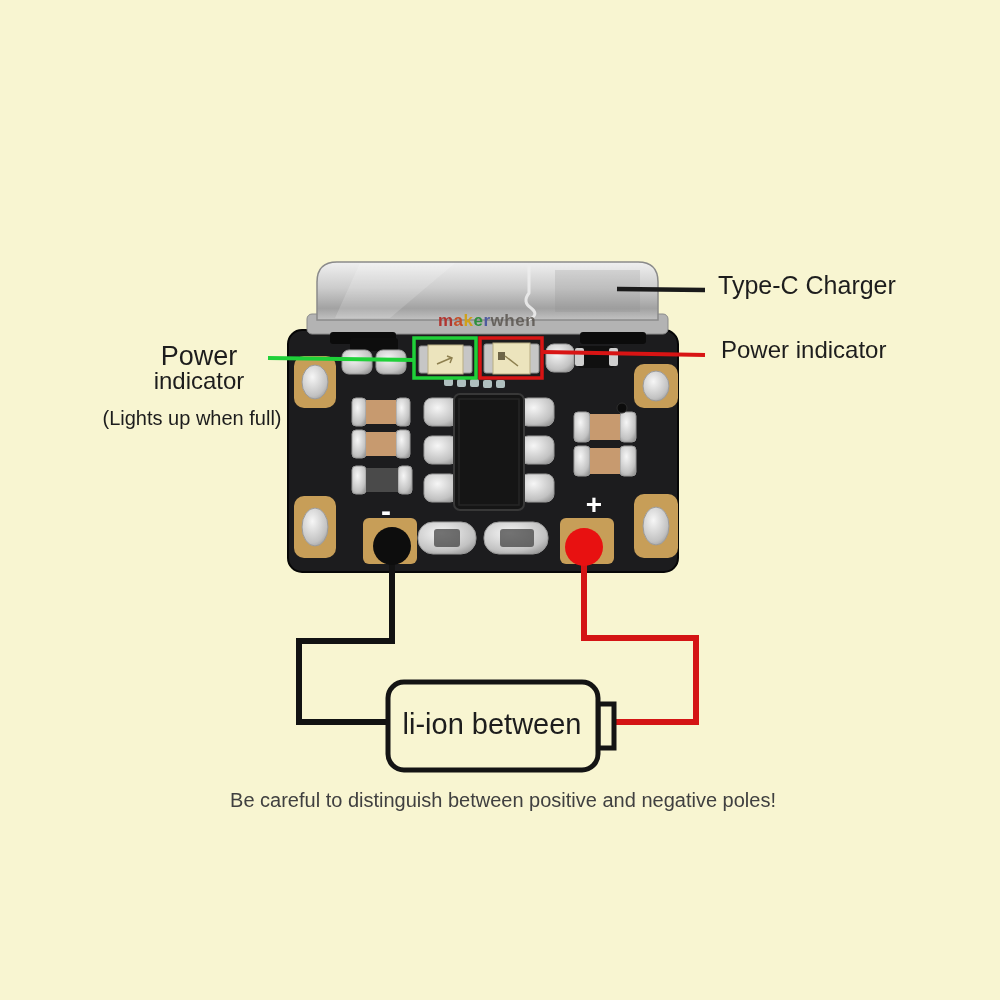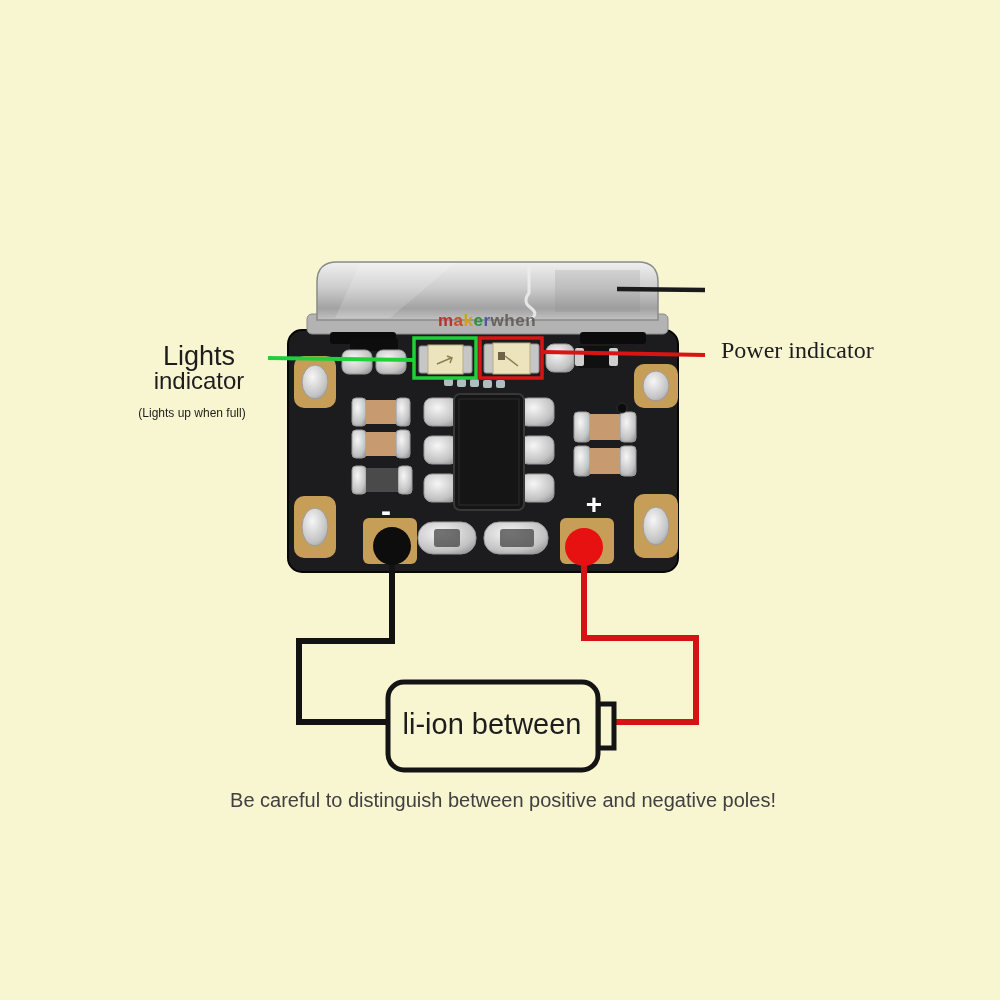--- a/index.html
+++ b/index.html
@@ -11,24 +11,24 @@
     overflow:hidden;
   }
   #gfx{position:absolute;left:0;top:0;}
   .lbl{
     position:absolute;
     color:#1d1d1d;
     white-space:nowrap;
     line-height:1.1;
   }
   .lbl-typec{left:718px;top:272px;font-size:25px;}
-  .lbl-power{left:721px;top:337px;font-size:24px;font-family:Liberation Serif, serif;}
+  .lbl-power{left:721px;top:337px;font-size:24px;}
   .lbl-charge1{left:199px;top:342px;font-size:27px;transform:translateX(-50%);}
   .lbl-charge2{left:199px;top:368px;font-size:24px;transform:translateX(-50%);}
-  .lbl-charge3{left:192px;top:407px;font-size:12px;transform:translateX(-50%);}
+  .lbl-charge3{left:192px;top:407px;font-size:20px;transform:translateX(-50%);}
   .lbl-battery{left:492px;top:709px;font-size:29px;transform:translateX(-50%);}
   .lbl-warning{
     left:503px;top:789px;font-size:20px;transform:translateX(-50%);
     color:#404040;
   }
   .watermark{
     position:absolute;left:487px;top:311px;transform:translateX(-50%);
     font-size:17px;font-weight:bold;letter-spacing:0.5px;
     white-space:nowrap;
   }
@@ -178,24 +178,25 @@
     <rect x="480" y="338" width="62" height="40" fill="none" stroke="#d81414" stroke-width="3.5"></rect>
     <line x1="543" y1="352" x2="705" y2="355" stroke="#d81414" stroke-width="4"></line>
     <rect x="414" y="338" width="62" height="40" fill="none" stroke="#1fd039" stroke-width="3.5"></rect>
     <line x1="268" y1="358" x2="415" y2="360" stroke="#1fd039" stroke-width="4"></line>
   </svg>
 
   <div class="watermark">
     <span class="wm-l0">m</span><span class="wm-l1">a</span><span class="wm-l2">k</span><span class="wm-l3">e</span><span class="wm-l4">r</span><span class="wm-b">when</span>
   </div>
 
+  <div class="lbl lbl-typec">Type-C Charger</div>
 
   <div class="lbl lbl-power">Power indicator</div>
 
-  <div class="lbl lbl-charge1">Lights</div>
+  <div class="lbl lbl-charge1">Power</div>
   <div class="lbl lbl-charge2">indicator</div>
   <div class="lbl lbl-charge3">(Lights up when full)</div>
 
   <div class="lbl lbl-battery">li-ion between</div>
 
   <div class="lbl lbl-warning">Be careful to distinguish between positive and negative poles!</div>
 
 </div>
 
 </body></html>

